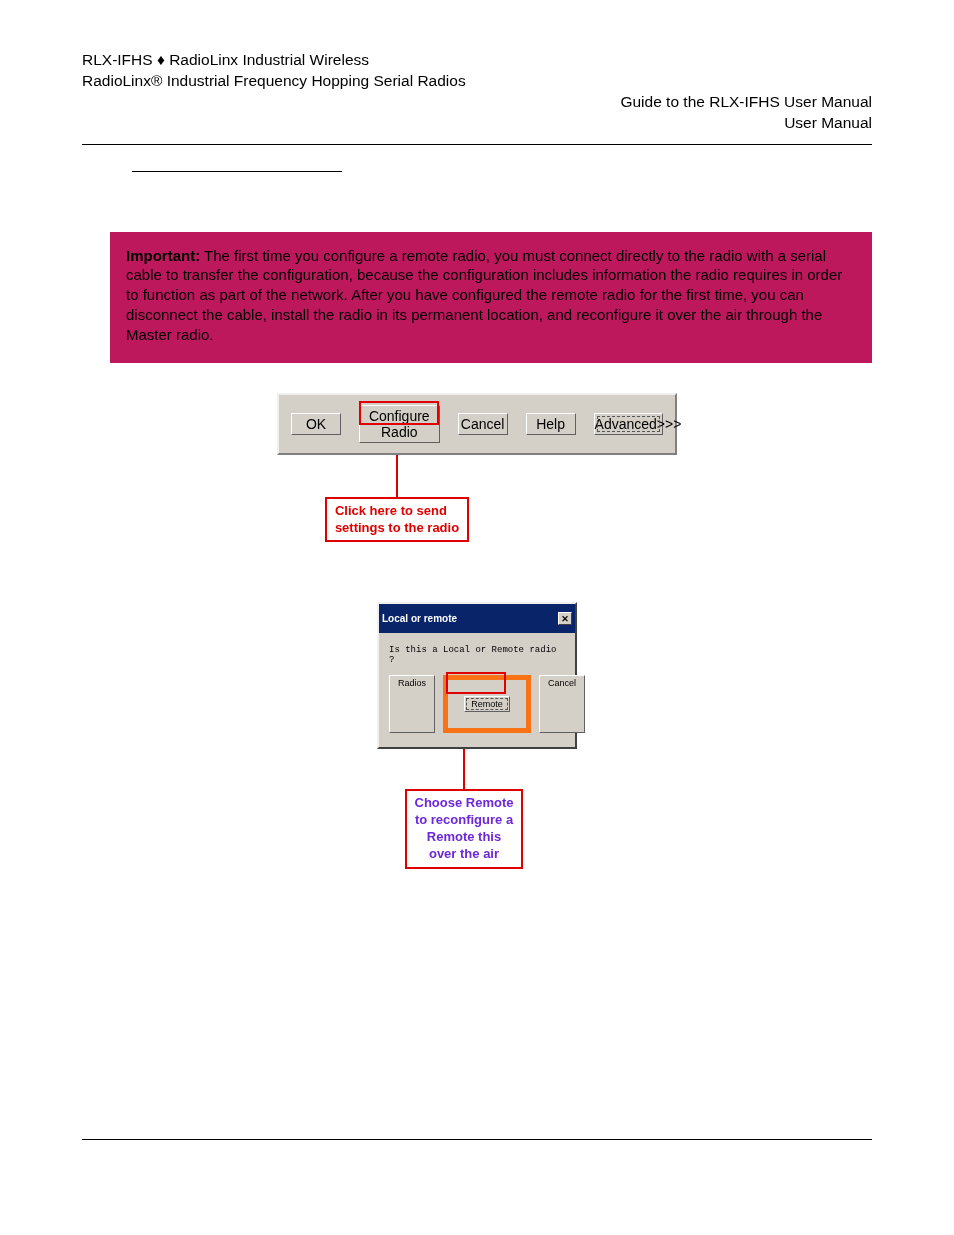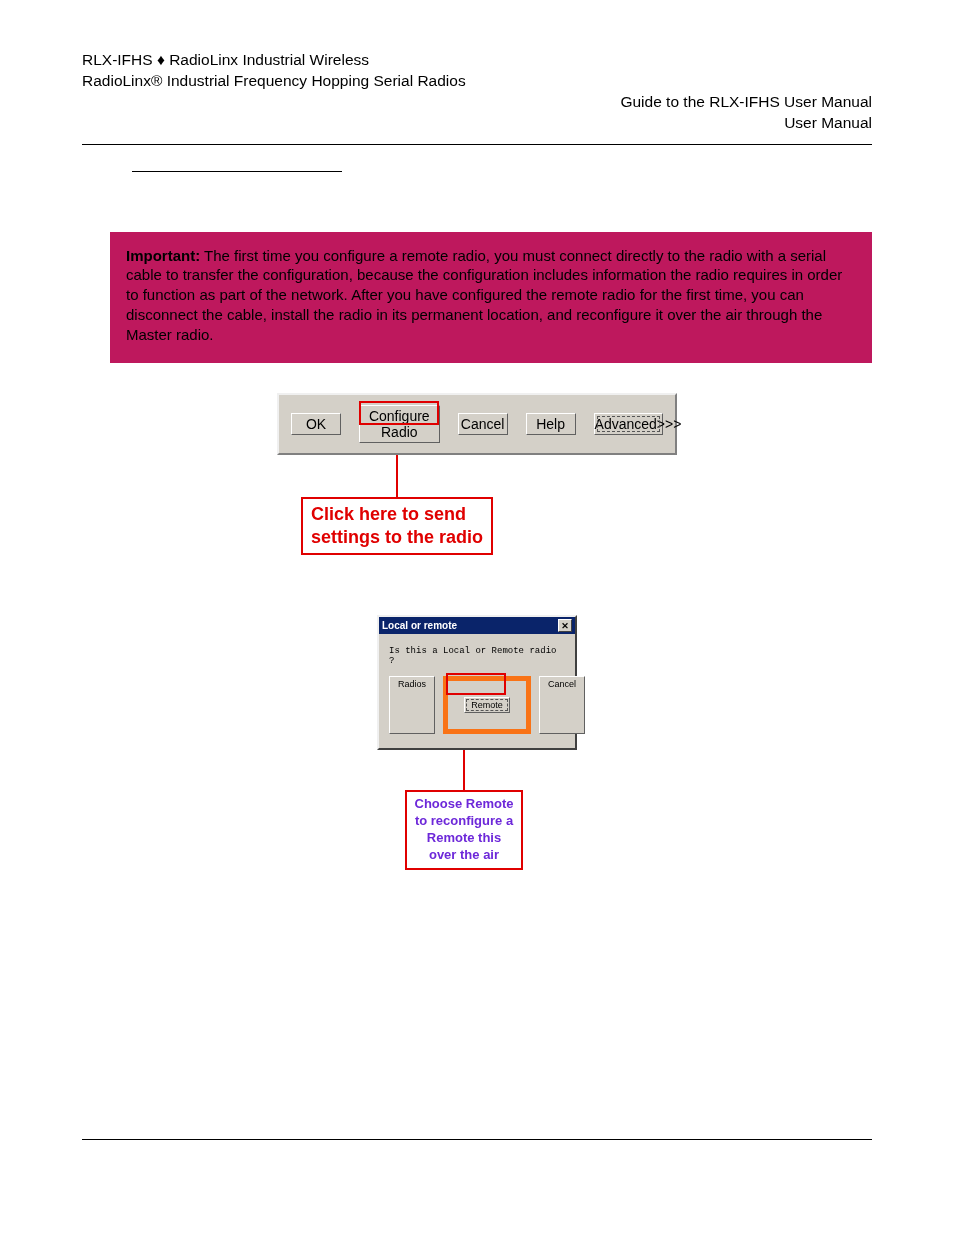--- a/index.html
+++ b/index.html
@@ -103,21 +103,21 @@
   .connector1 {
     width: 2px;
     height: 42px;
     background: #e00000;
     margin-left: -160px;
   }
   .callout1 {
     border: 2px solid #e00000;
     color: #e00000;
     font-weight: bold;
-    font-size: 18px;
+    font-size: 13px;
     padding: 4px 8px;
     line-height: 1.3;
     margin-left: -160px;
     text-align: left;
   }
   
   
   .figure2-wrap {
     margin-top: 60px;
     display: flex;
@@ -131,21 +131,21 @@
     border-left: 2px solid #f0f0f0;
     border-right: 2px solid #404040;
     border-bottom: 2px solid #404040;
     font-family: Tahoma, Arial, sans-serif;
   }
   .titlebar {
     background: #0a246a;
     color: #fff;
     font-size: 10px;
     font-weight: bold;
-    padding: 2px 3px;
+    padding: 8px 3px;
     display: flex;
     justify-content: space-between;
     align-items: center;
   }
   .closebtn {
     background: #d4d0c8;
     border-top: 1px solid #fff;
     border-left: 1px solid #fff;
     border-right: 1px solid #404040;
     border-bottom: 1px solid #404040;

